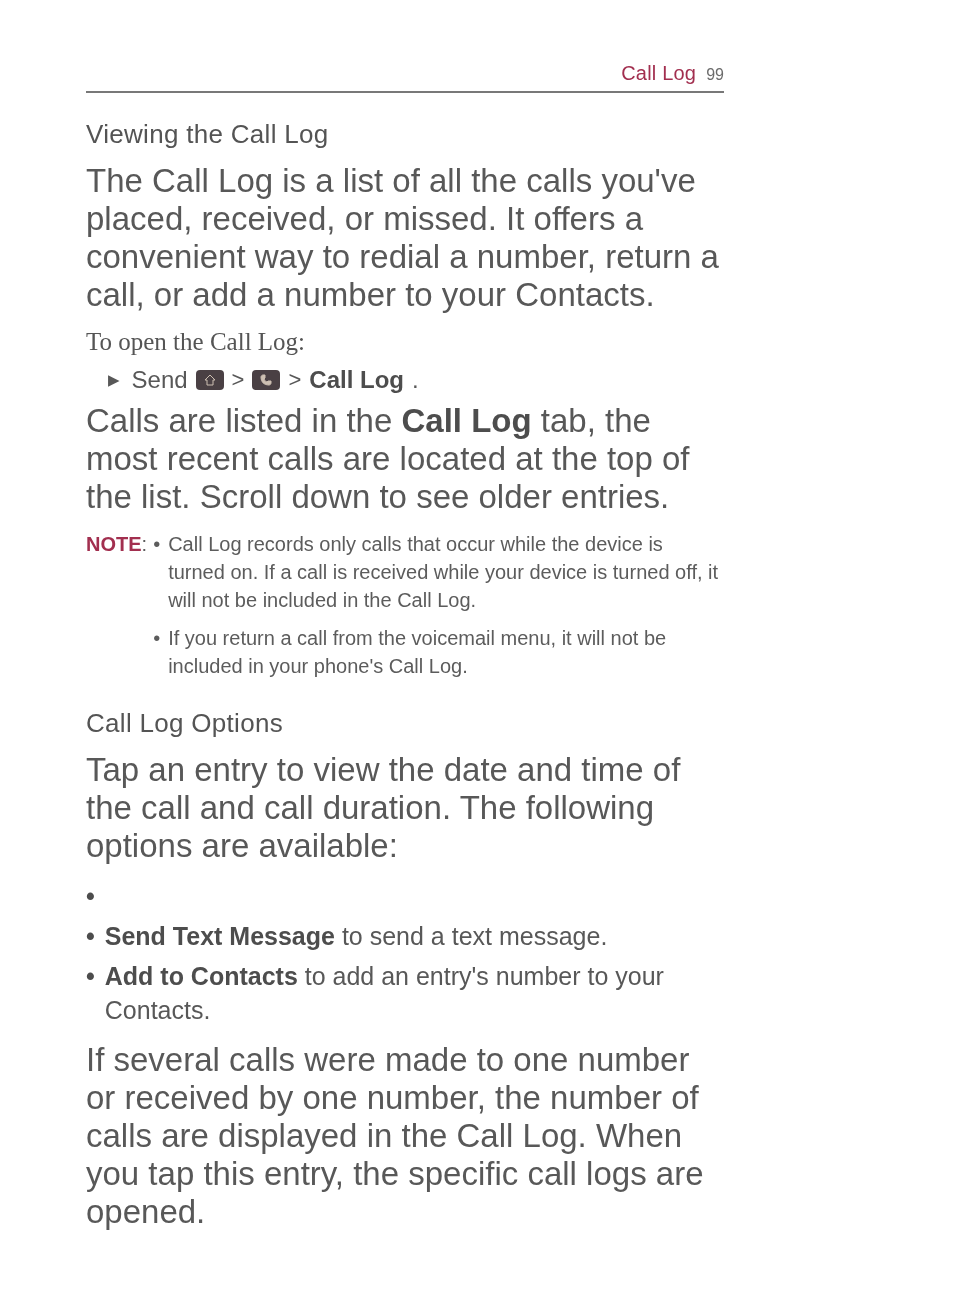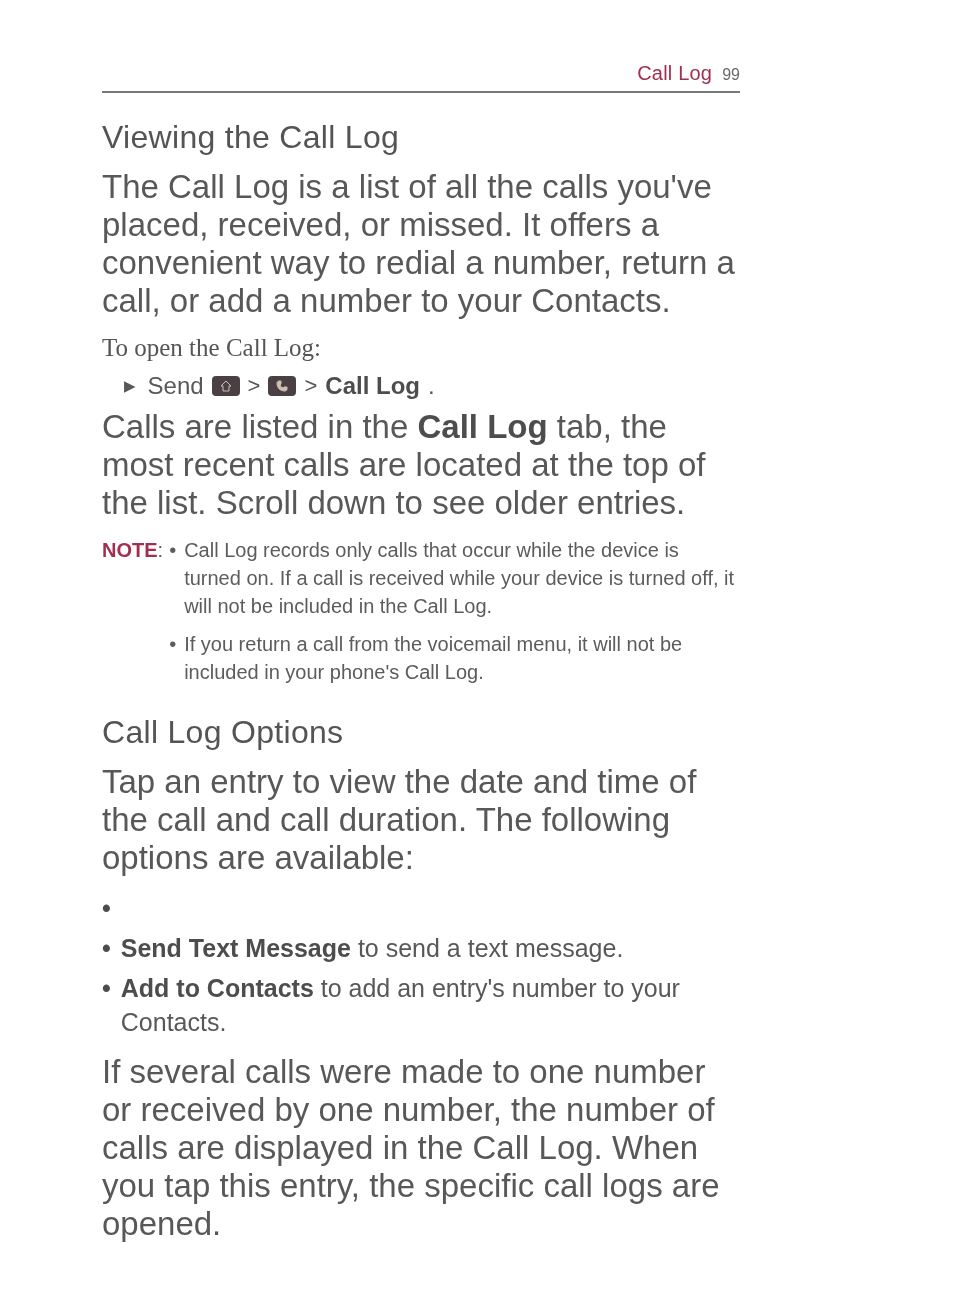--- a/index.html
+++ b/index.html
@@ -8,21 +8,20 @@
     background: #fff;
     font-family: "Helvetica Neue", Helvetica, Arial, sans-serif;
     color: #5a5a5a;
   }
   .page {
     width: 808px;
     height: 1291px;
     box-sizing: border-box;
     padding: 62px 84px 60px 86px;
     position: relative;
-    margin-left: 16px;
   }
   .header {
     display: flex;
     justify-content: flex-end;
     align-items: baseline;
     border-bottom: 2px solid #787878;
     padding-bottom: 6px;
     margin-bottom: 26px;
     gap: 10px;
   }
@@ -30,21 +29,21 @@
     color: #a22f4f;
     font-size: 20px;
     font-weight: 400;
     letter-spacing: 0.2px;
   }
   .header .page-no {
     font-size: 16px;
     color: #6b6b6b;
   }
   h1 {
-    font-size: 32px;
+    font-size: 26px;
     font-weight: 400;
     color: #545454;
     margin: 0 0 12px 0;
     letter-spacing: 0.3px;
   }
   p.body {
     font-size: 33px;
     line-height: 38px;
     margin: 0 0 14px 0;
     color: #585858;

